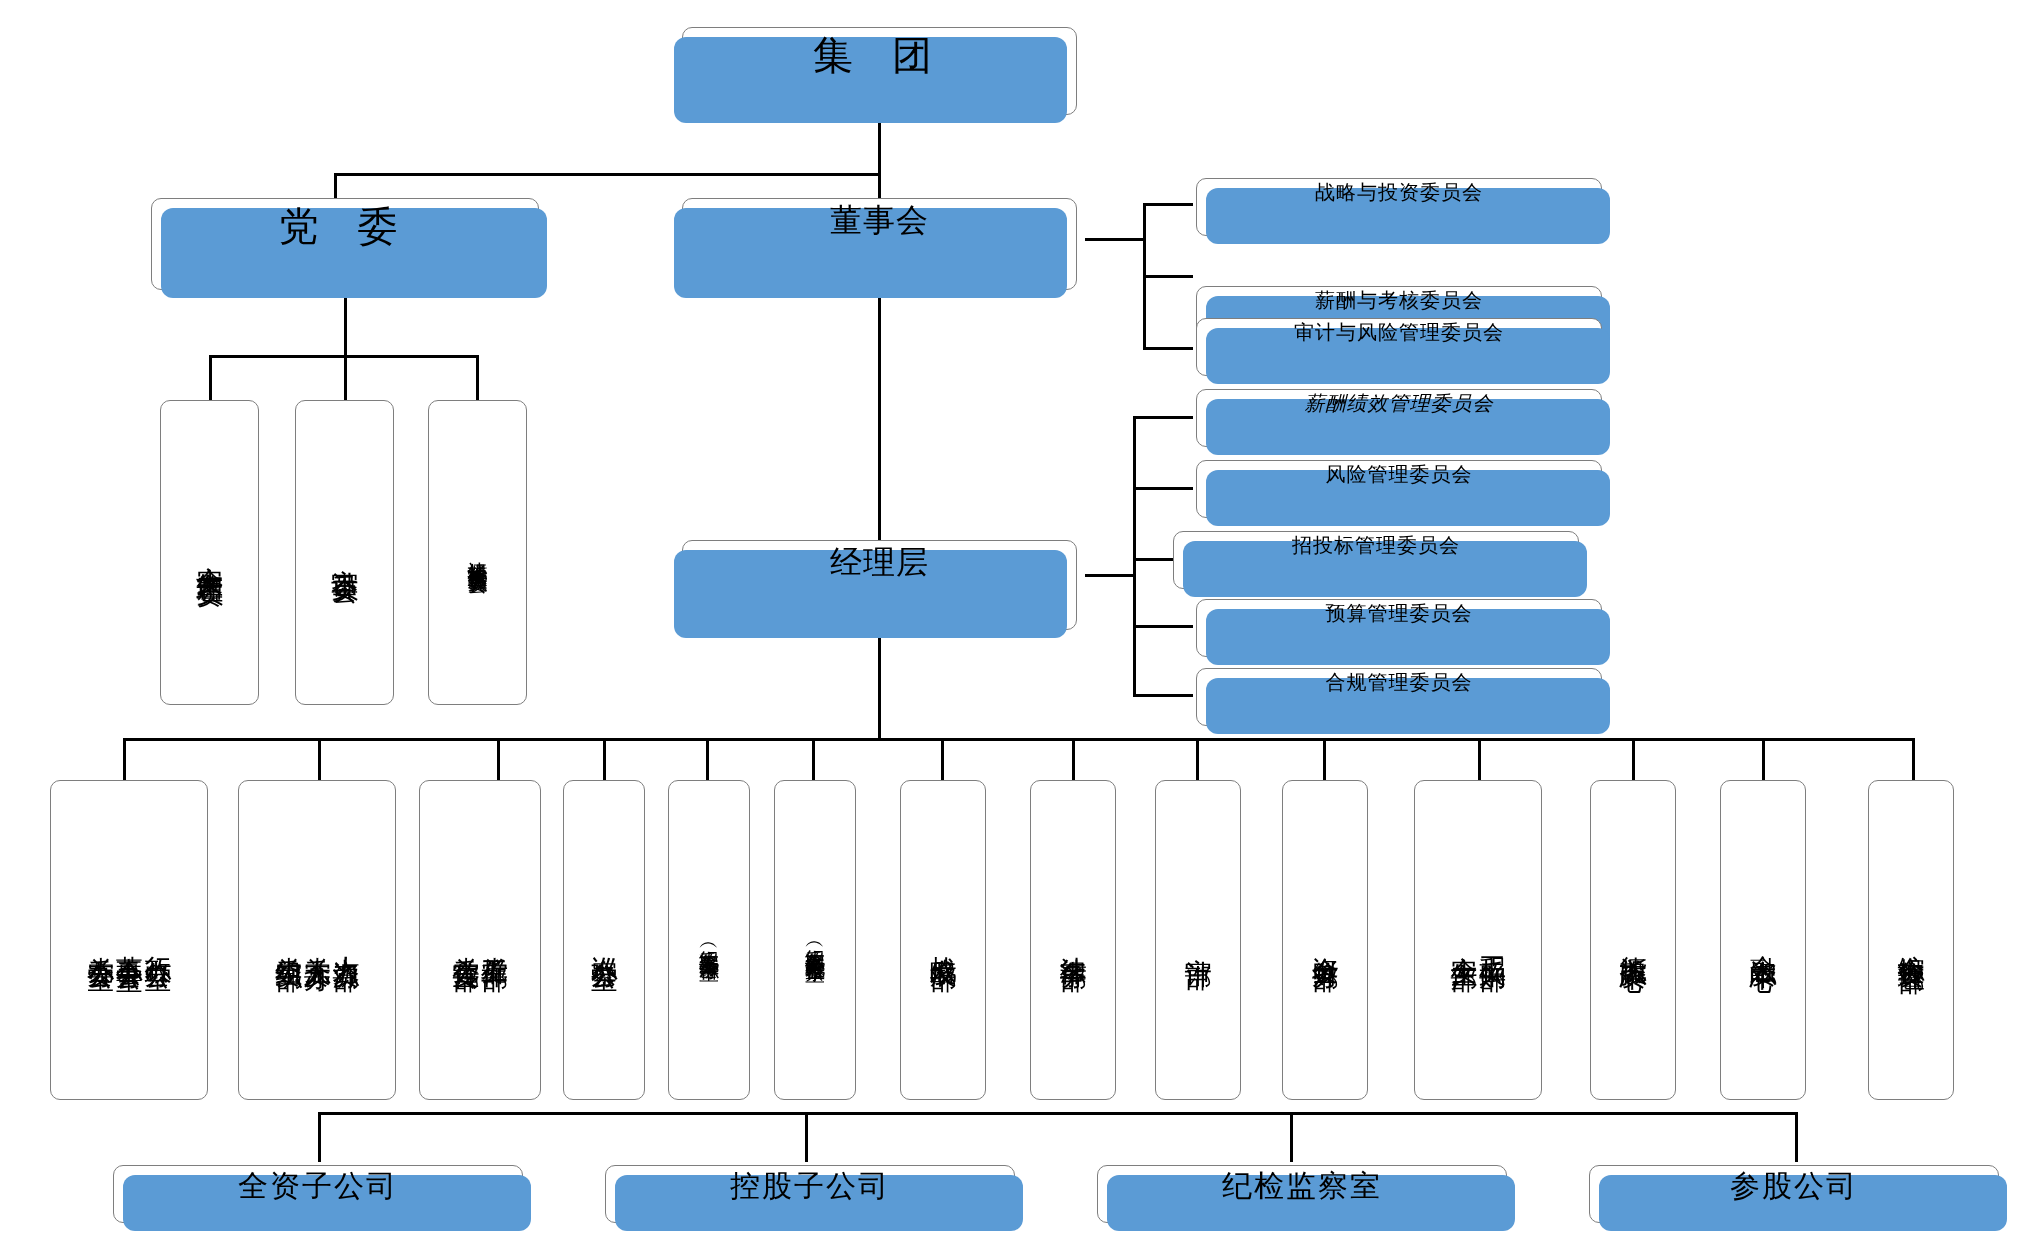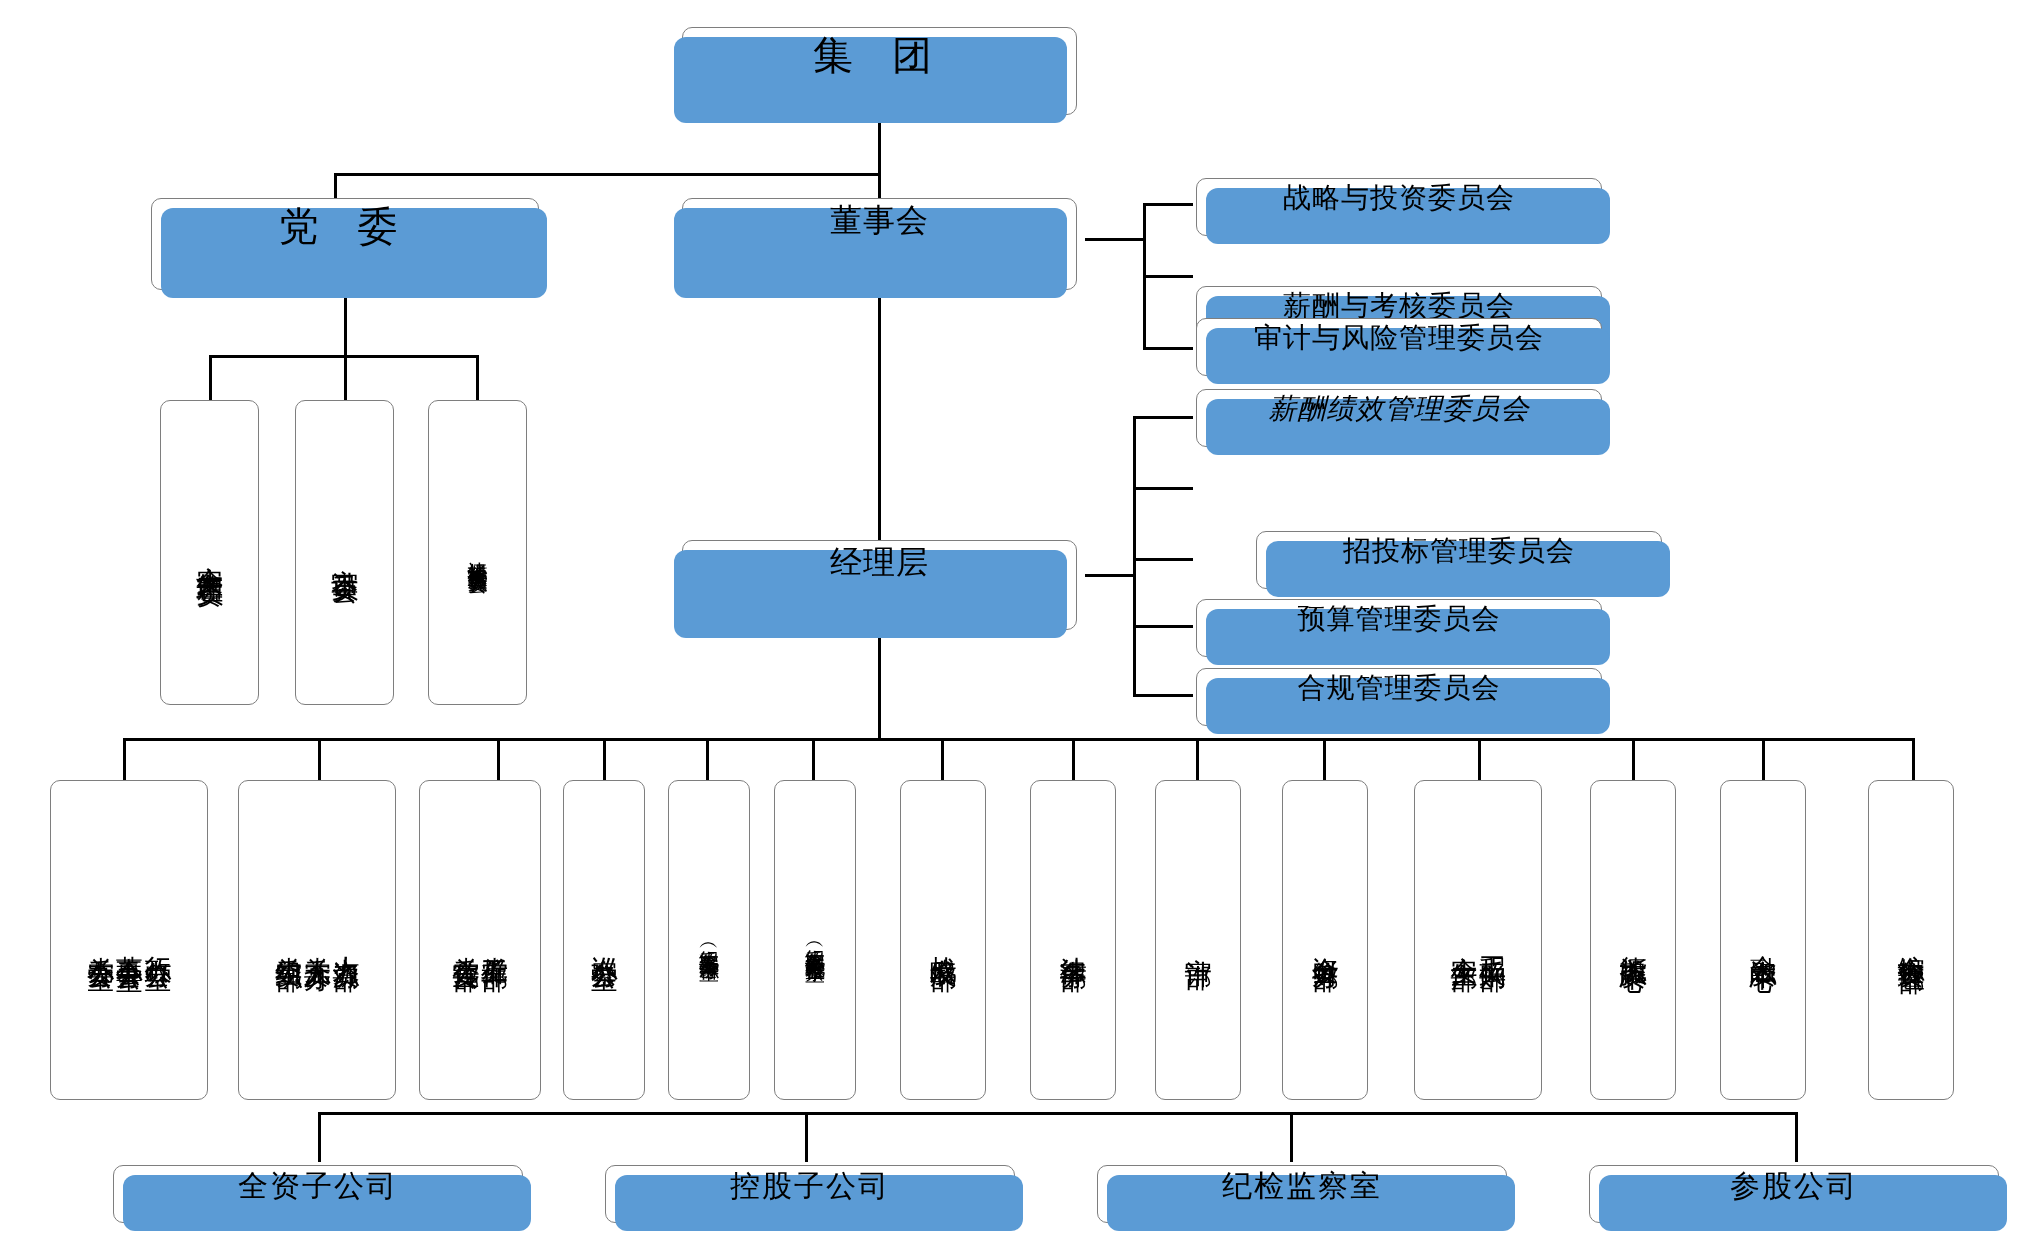--- a/index.html
+++ b/index.html
@@ -32,21 +32,21 @@
     border-radius:12px;
     z-index:-1;
   }
   
   .sh-dl::before { left:-9px; top:9px; right:9px; bottom:-9px; }
   
   .sh-dr::before { left:9px; top:9px; right:-9px; bottom:-9px; }
 
   .t-big   { font-size:40px; letter-spacing:14px; }
   .t-mid   { font-size:32px; letter-spacing:1px; }
-  .t-com   { font-size:28px; letter-spacing:1px; }
+  .t-com   { font-size:20px; letter-spacing:1px; }
   .t-sub   { font-size:30px; letter-spacing:2px; }
 
   
   .vbox {
     position:absolute;
     background:#ffffff;
     border:1.6px solid #7e7e7e;
     border-radius:10px;
     z-index:5;
     display:flex;
@@ -166,21 +166,24 @@
   <div class="box sh-dr t-com" style="left:1196px; top:248px; width:406px; height:58px;margin-top:38px;">
     <span>薪酬与考核委员会</span>
   </div>
   <div class="box sh-dr t-com" style="left:1196px; top:318px; width:406px; height:58px;">
     <span>审计与风险管理委员会</span>
   </div>
 
   <div class="box sh-dr t-com" style="left:1196px; top:389px; width:406px; height:58px;font-style:italic;">
     <span>薪酬绩效管理委员会</span>
   </div>
-  <div class="box sh-dr t-com" style="left:1256px; top:531px; width:406px; height:58px;">
+  <div class="box sh-dr t-com" style="left:1196px; top:460px; width:406px; height:58px;">
+    <span>风险管理委员会</span>
+  </div>
+  <div class="box sh-dr t-com" style="left:1173px; top:531px; width:406px; height:58px;">
     <span>招投标管理委员会</span>
   </div>
   <div class="box sh-dr t-com" style="left:1196px; top:599px; width:406px; height:58px;">
     <span>预算管理委员会</span>
   </div>
   <div class="box sh-dr t-com" style="left:1196px; top:668px; width:406px; height:58px;">
     <span>合规管理委员会</span>
   </div>
 
   <div class="vbox" style="left:50px; top:780px; width:158px; height:320px;">

